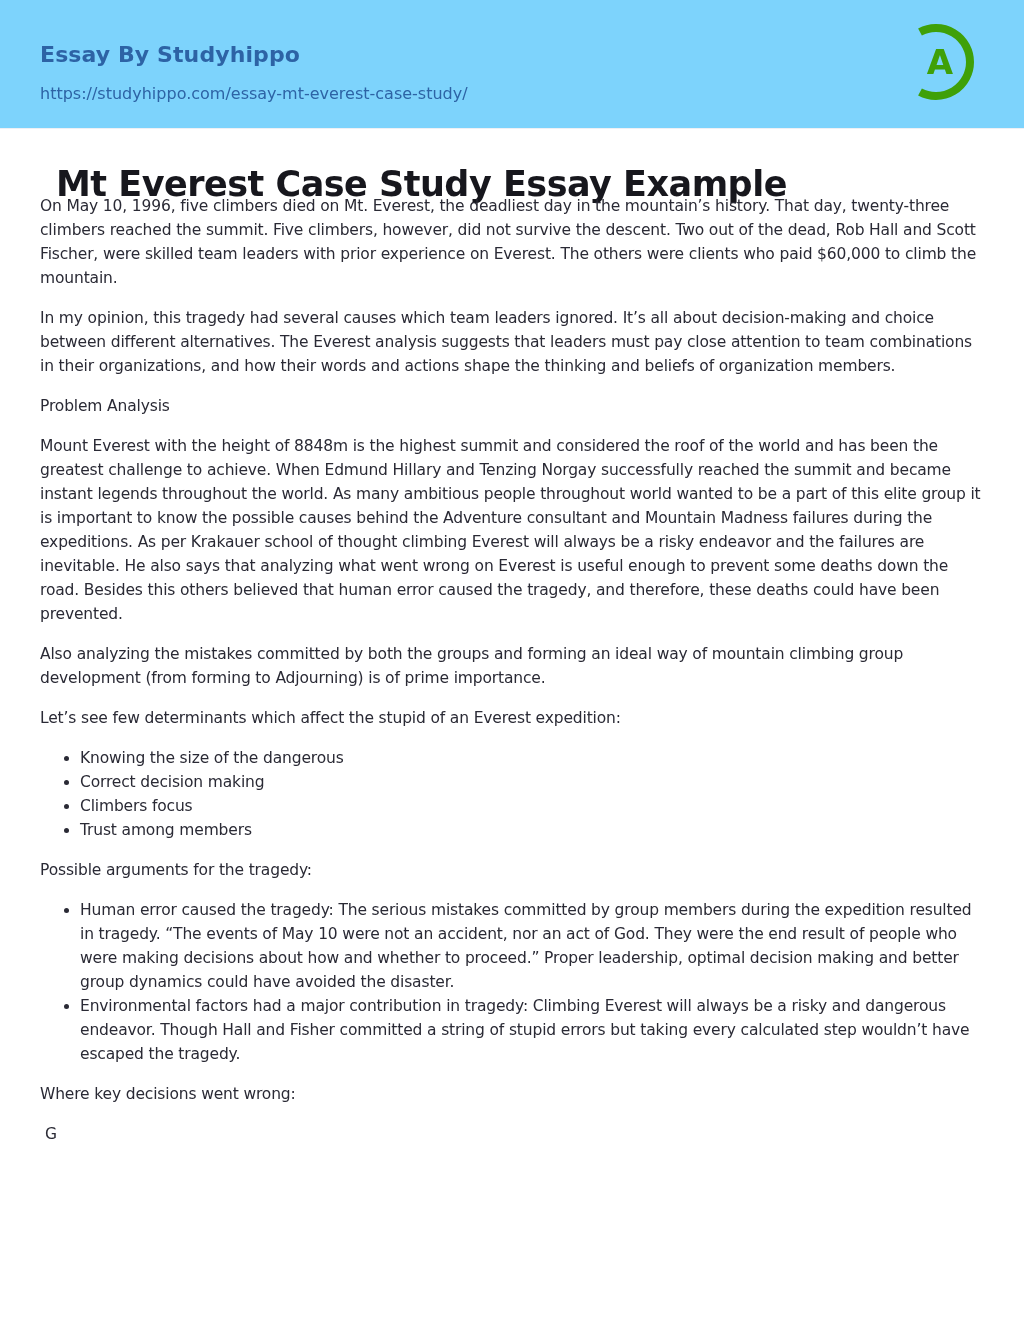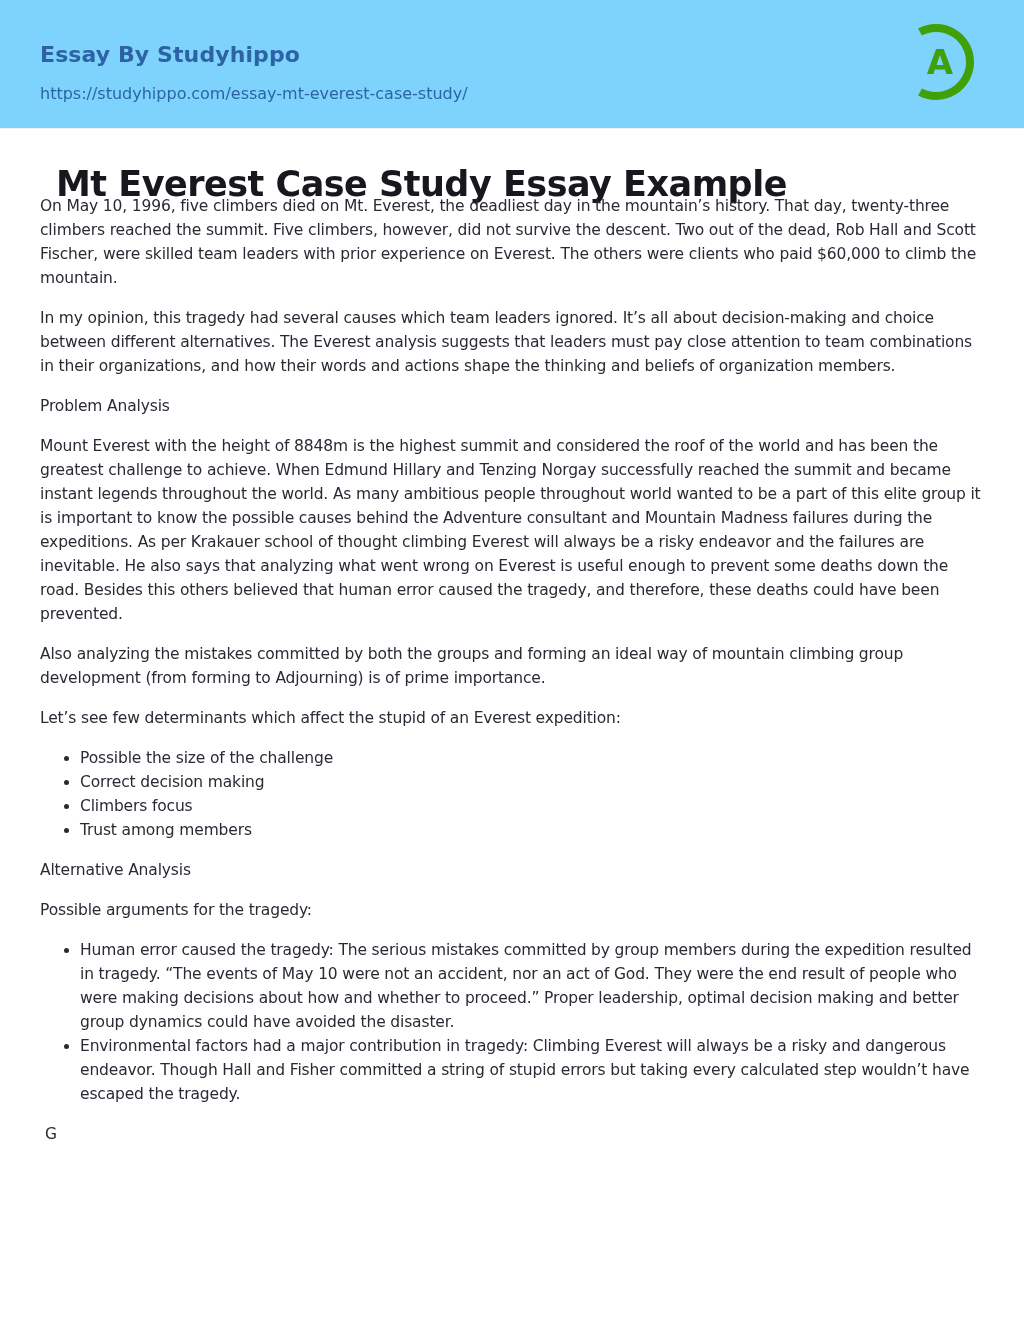--- a/index.html
+++ b/index.html
@@ -95,25 +95,25 @@
 <h1>Mt Everest Case Study Essay Example</h1>
 
 <div class="body-wrap">
   <p>On May 10, 1996, five climbers died on Mt. Everest, the deadliest day in the mountain’s history. That day, twenty-three climbers reached the summit. Five climbers, however, did not survive the descent. Two out of the dead, Rob Hall and Scott Fischer, were skilled team leaders with prior experience on Everest. The others were clients who paid $60,000 to climb the mountain.</p>
   <p>In my opinion, this tragedy had several causes which team leaders ignored. It’s all about decision-making and choice between different alternatives. The Everest analysis suggests that leaders must pay close attention to team combinations in their organizations, and how their words and actions shape the thinking and beliefs of organization members.</p>
   <p>Problem Analysis</p>
   <p>Mount Everest with the height of 8848m is the highest summit and considered the roof of the world and has been the greatest challenge to achieve. When Edmund Hillary and Tenzing Norgay successfully reached the summit and became instant legends throughout the world. As many ambitious people throughout world wanted to be a part of this elite group it is important to know the possible causes behind the Adventure consultant and Mountain Madness failures during the expeditions. As per Krakauer school of thought climbing Everest will always be a risky endeavor and the failures are inevitable. He also says that analyzing what went wrong on Everest is useful enough to prevent some deaths down the road. Besides this others believed that human error caused the tragedy, and therefore, these deaths could have been prevented.</p>
   <p>Also analyzing the mistakes committed by both the groups and forming an ideal way of mountain climbing group development (from forming to Adjourning) is of prime importance.</p>
   <p>Let’s see few determinants which affect the stupid of an Everest expedition:</p>
   <ul>
-    <li>Possible the size of the challenge</li>
+    <li>Knowing the size of the dangerous</li>
     <li>Correct decision making</li>
     <li>Climbers focus</li>
     <li>Trust among members</li>
   </ul>
-  <p>Alternative Analysis</p>
   <p>Possible arguments for the tragedy:</p>
   <ul>
     <li> Human error caused the tragedy: The serious mistakes committed by group members during the expedition resulted in tragedy. “The events of May 10 were not an accident, nor an act of God. They were the end result of people who were making decisions about how and whether to proceed.” Proper leadership, optimal decision making and better group dynamics could have avoided the disaster.</li>
     <li> Environmental factors had a major contribution in tragedy: Climbing Everest will always be a risky and dangerous endeavor. Though Hall and Fisher committed a string of stupid errors but taking every calculated step wouldn’t have escaped the tragedy.</li>
   </ul>
+  <p>Where key decisions went wrong:</p>
   <p class="partial">G</p>
 </div>
 
 </body></html>

